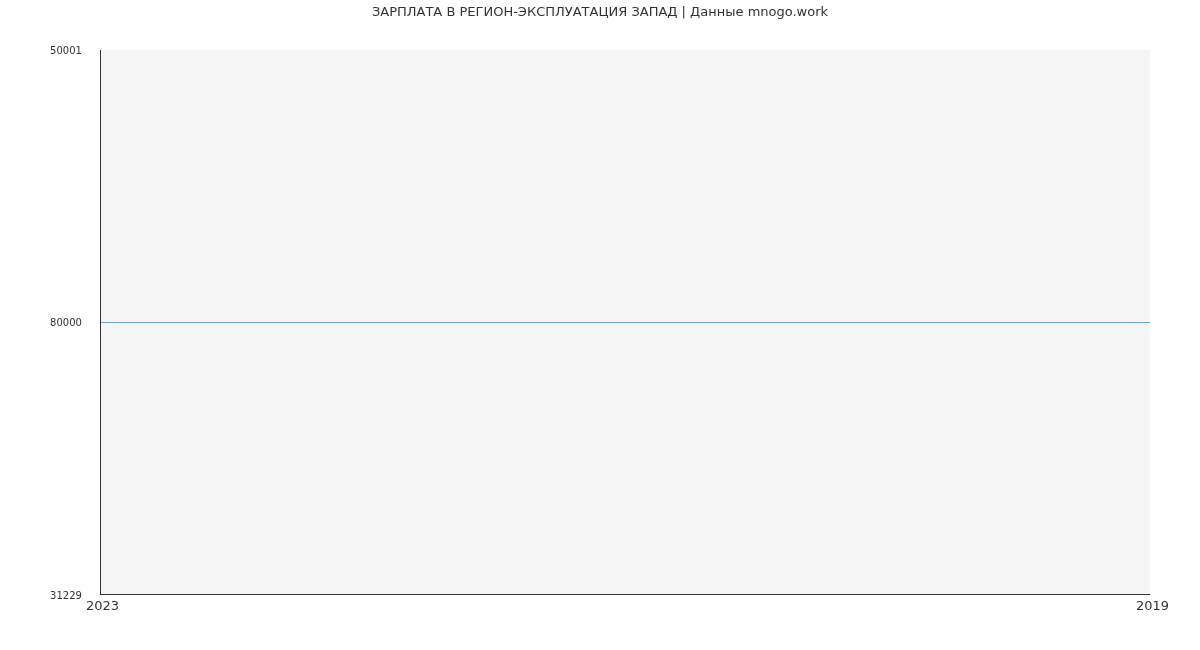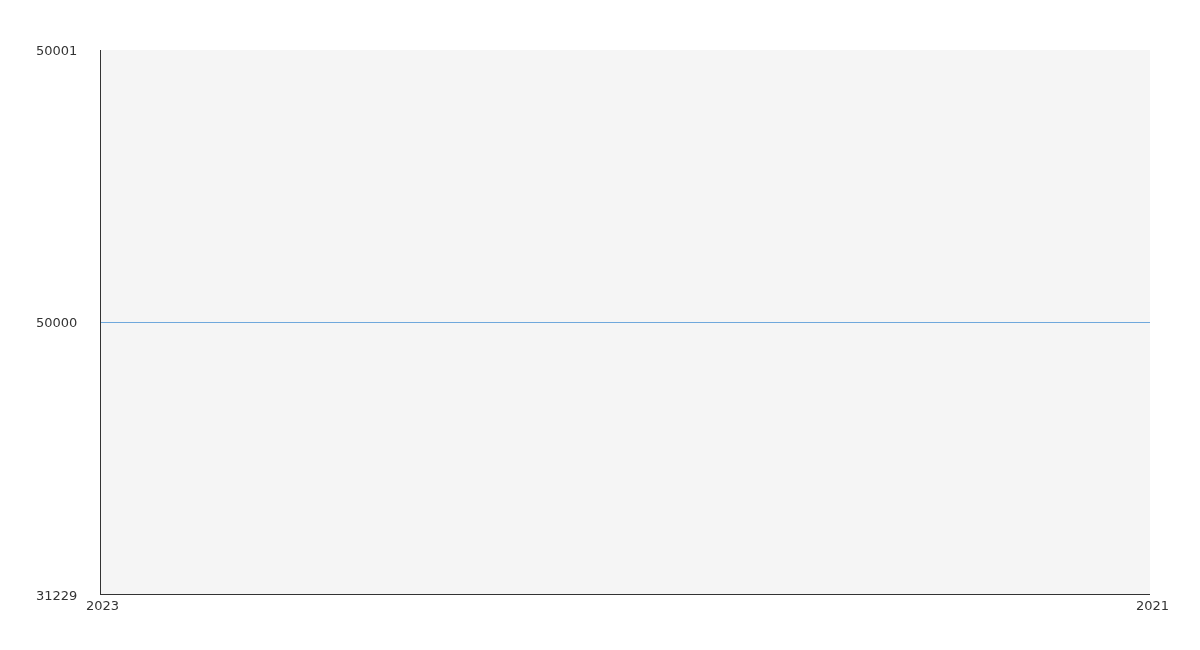--- a/index.html
+++ b/index.html
@@ -46,45 +46,46 @@
   .series-line {
     position: absolute;
     left: 0;
     width: 100%;
     height: 0;
     border-top: 1.5px solid #6fa8dc;
   }
   .y-tick {
     position: absolute;
     right: 1104px; 
-    font-size: 13px;
+    font-size: 10px;
     color: #333;
     transform: translateY(-50%);
-    text-align: left;
+    text-align: center;
     width: 60px;
   }
   .x-tick {
     position: absolute;
     top: 598px;
     font-size: 13px;
     color: #333;
   }
 </style>
 </head>
 <body>
 
 <div class="chart-wrap">
 
+  <div class="title">ЗАРПЛАТА В РЕГИОН-ЭКСПЛУАТАЦИЯ ЗАПАД | Данные mnogo.work</div>
 
   <div class="y-tick" style="top:50px;">50001</div>
-  <div class="y-tick" style="top:322px;">50000</div>
+  <div class="y-tick" style="top:322px;">80000</div>
   <div class="y-tick" style="top:595px;">31229</div>
 
   <div class="x-tick" style="left:86px;">2023</div>
-  <div class="x-tick" style="left:1136px;">2021</div>
+  <div class="x-tick" style="left:1136px;">2019</div>
 
   <div class="plot-area">
 
     <div class="gridline" style="top:272px;"></div>
 
     <div class="series-line" style="top:272px;"></div>
   </div>
 
 </div>
 

